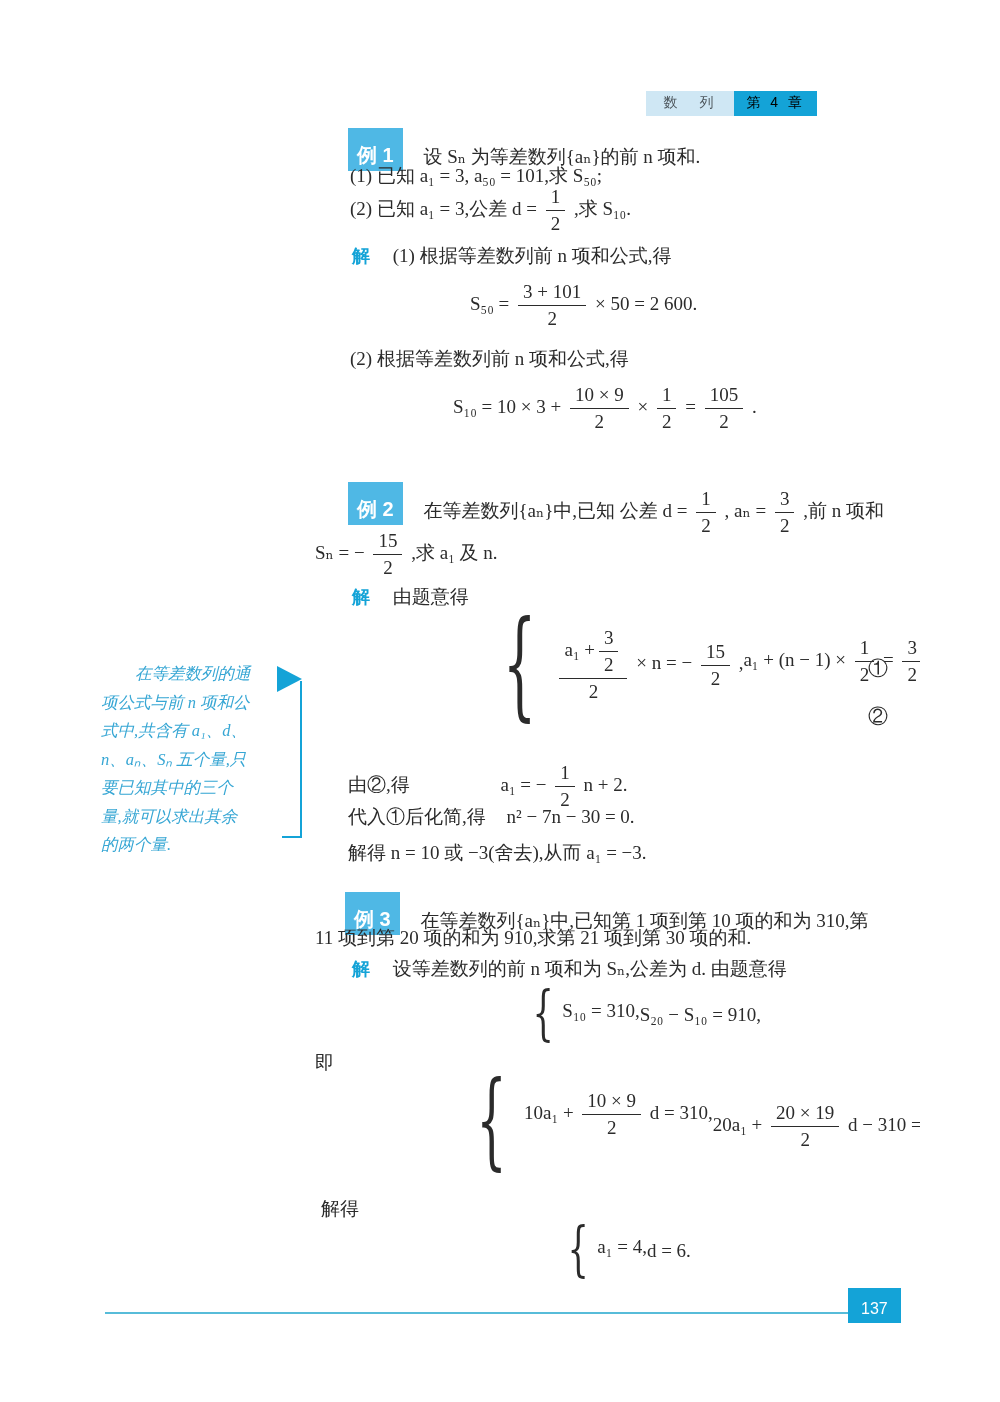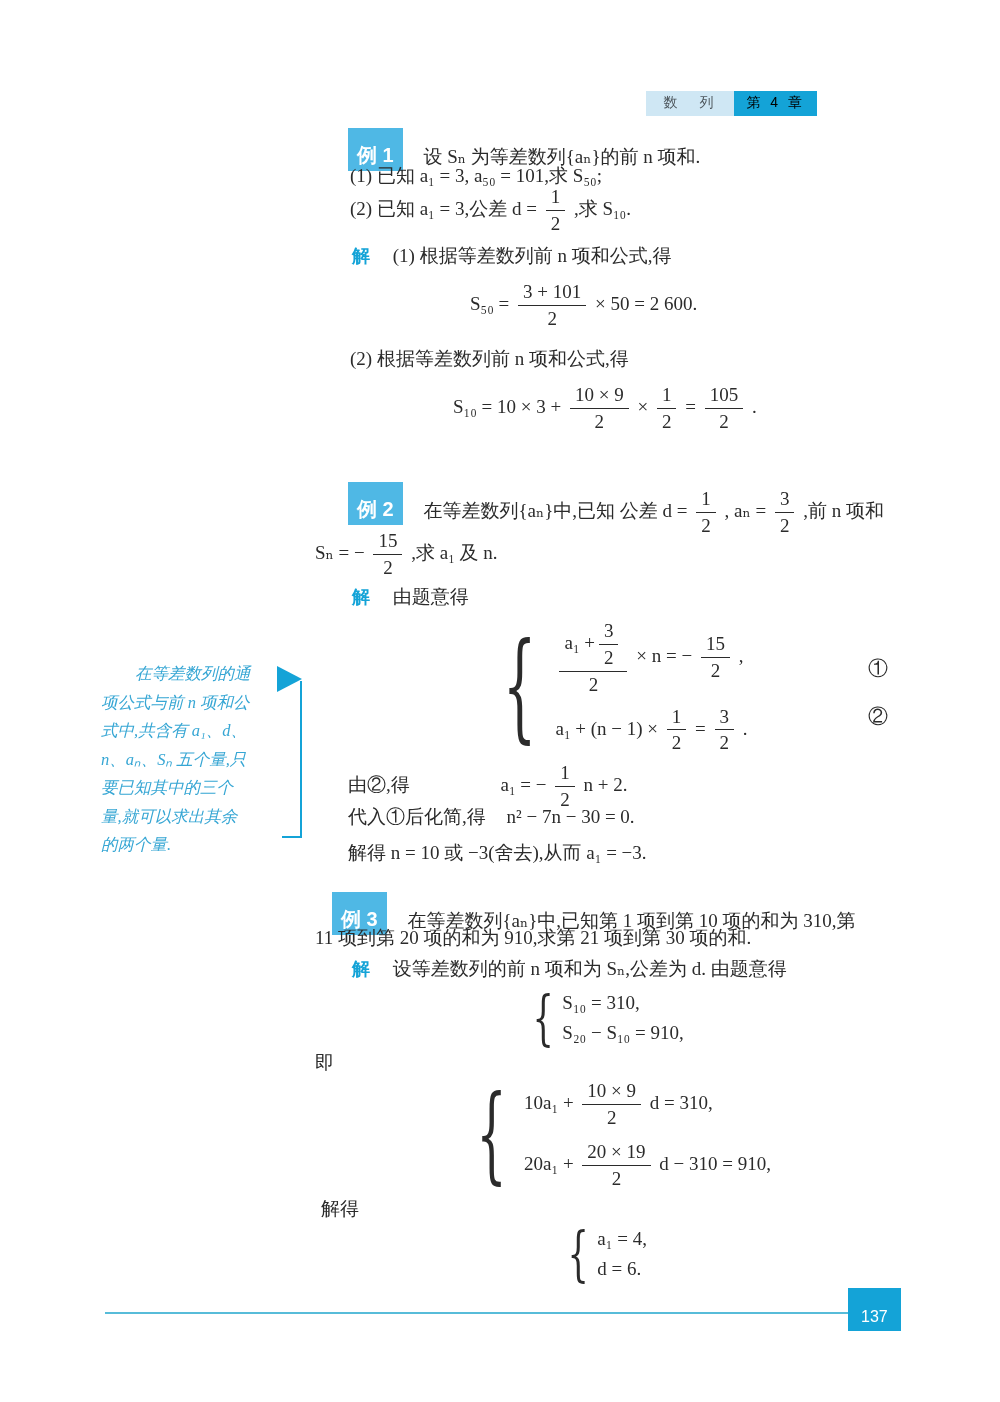--- a/index.html
+++ b/index.html
@@ -23,41 +23,41 @@
   .frac .num{display:block;border-bottom:1.5px solid currentColor;padding:0 5px 2px;}
   .frac .den{display:block;padding-top:2px;}
   
   .sys{display:flex;align-items:center;}
   .brace{font-family:"DejaVu Serif","Liberation Serif",serif;line-height:0.85;display:inline-block;
          transform-origin:center;color:#2b2b2b;margin-right:2px;}
   .sys-a .brace{font-size:106px;transform:scale(.5,1.12);}
   .sys-b .brace{font-size:54px;transform:scale(.62,1.12);}
   .sys-c .brace{font-size:96px;transform:scale(.5,1.1);}
   .sys-d .brace{font-size:54px;transform:scale(.62,1.12);}
-  .rows{display:flex;flex-direction:column;align-items:flex-start;}
+  .rows{display:flex;align-items:flex-start;}
   .row{white-space:nowrap;}
   .sys-a .row + .row{margin-top:10px;}
   .sys-b .row + .row{margin-top:4px;}
   .sys-c .row + .row{margin-top:12px;}
   .sys-d .row + .row{margin-top:4px;}
   .tag{font-size:20px;}
   
   #margin-note{position:absolute;left:101px;top:660px;width:192px;color:var(--note,#36a6d4);
                font-style:italic;font-size:16.5px;line-height:28.5px;font-family:Liberation Serif, serif;}
   .note-line{white-space:nowrap;}
   .note-line.indent{text-indent:34px;}
   #note-flag{position:absolute;left:277px;top:666px;width:0;height:0;
              border-left:25px solid var(--accent,#14a3d7);
              border-top:13px solid transparent;border-bottom:13px solid transparent;}
   #note-vline{position:absolute;left:300px;top:681px;width:2px;height:157px;background:var(--accent,#14a3d7);}
   #note-tick{position:absolute;left:282px;top:836px;width:20px;height:2px;background:var(--accent,#14a3d7);}
   
   #footer-rule{position:absolute;left:105px;top:1312px;width:743px;height:2px;background:var(--rule,#57bcd9);}
   #page-num{position:absolute;left:848px;top:1288px;background:var(--accent,#14a3d7);color:#fff;
-            font-family:"Liberation Sans","DejaVu Sans",sans-serif;font-size:16px;padding:20px 13px 5px;}
+            font-family:"Liberation Sans","DejaVu Sans",sans-serif;font-size:16px;padding:12px 13px 5px;}
 </style>
 </head>
 <body>
 
 <div id="page">
 
   <div id="header-tags">
     <span class="tag-light">数 列</span>
     <span class="tag-dark">第 4 章</span>
   </div>
@@ -152,21 +152,21 @@
     <div class="note-line">式中,共含有 a₁、d、</div>
     <div class="note-line">n、aₙ、Sₙ 五个量,只</div>
     <div class="note-line">要已知其中的三个</div>
     <div class="note-line">量,就可以求出其余</div>
     <div class="note-line">的两个量.</div>
   </div>
   <div id="note-flag"></div>
   <div id="note-vline"></div>
   <div id="note-tick"></div>
 
-  <div class="line" style="left:332px;top:892px">
+  <div class="line" style="left:345px;top:892px">
     <span class="badge">例 3</span>
     <span>在等差数列{aₙ}中,已知第 1 项到第 10 项的和为 310,第</span>
   </div>
   <div class="line" style="left:315px;top:925px">11 项到第 20 项的和为 910,求第 21 项到第 30 项的和.</div>
   <div class="line" style="left:352px;top:956px">
     <span class="solve">解</span>
     <span>设等差数列的前 n 项和为 Sₙ,公差为 d. 由题意得</span>
   </div>
 
   <div class="line sys sys-b" style="left:526px;top:990px">

